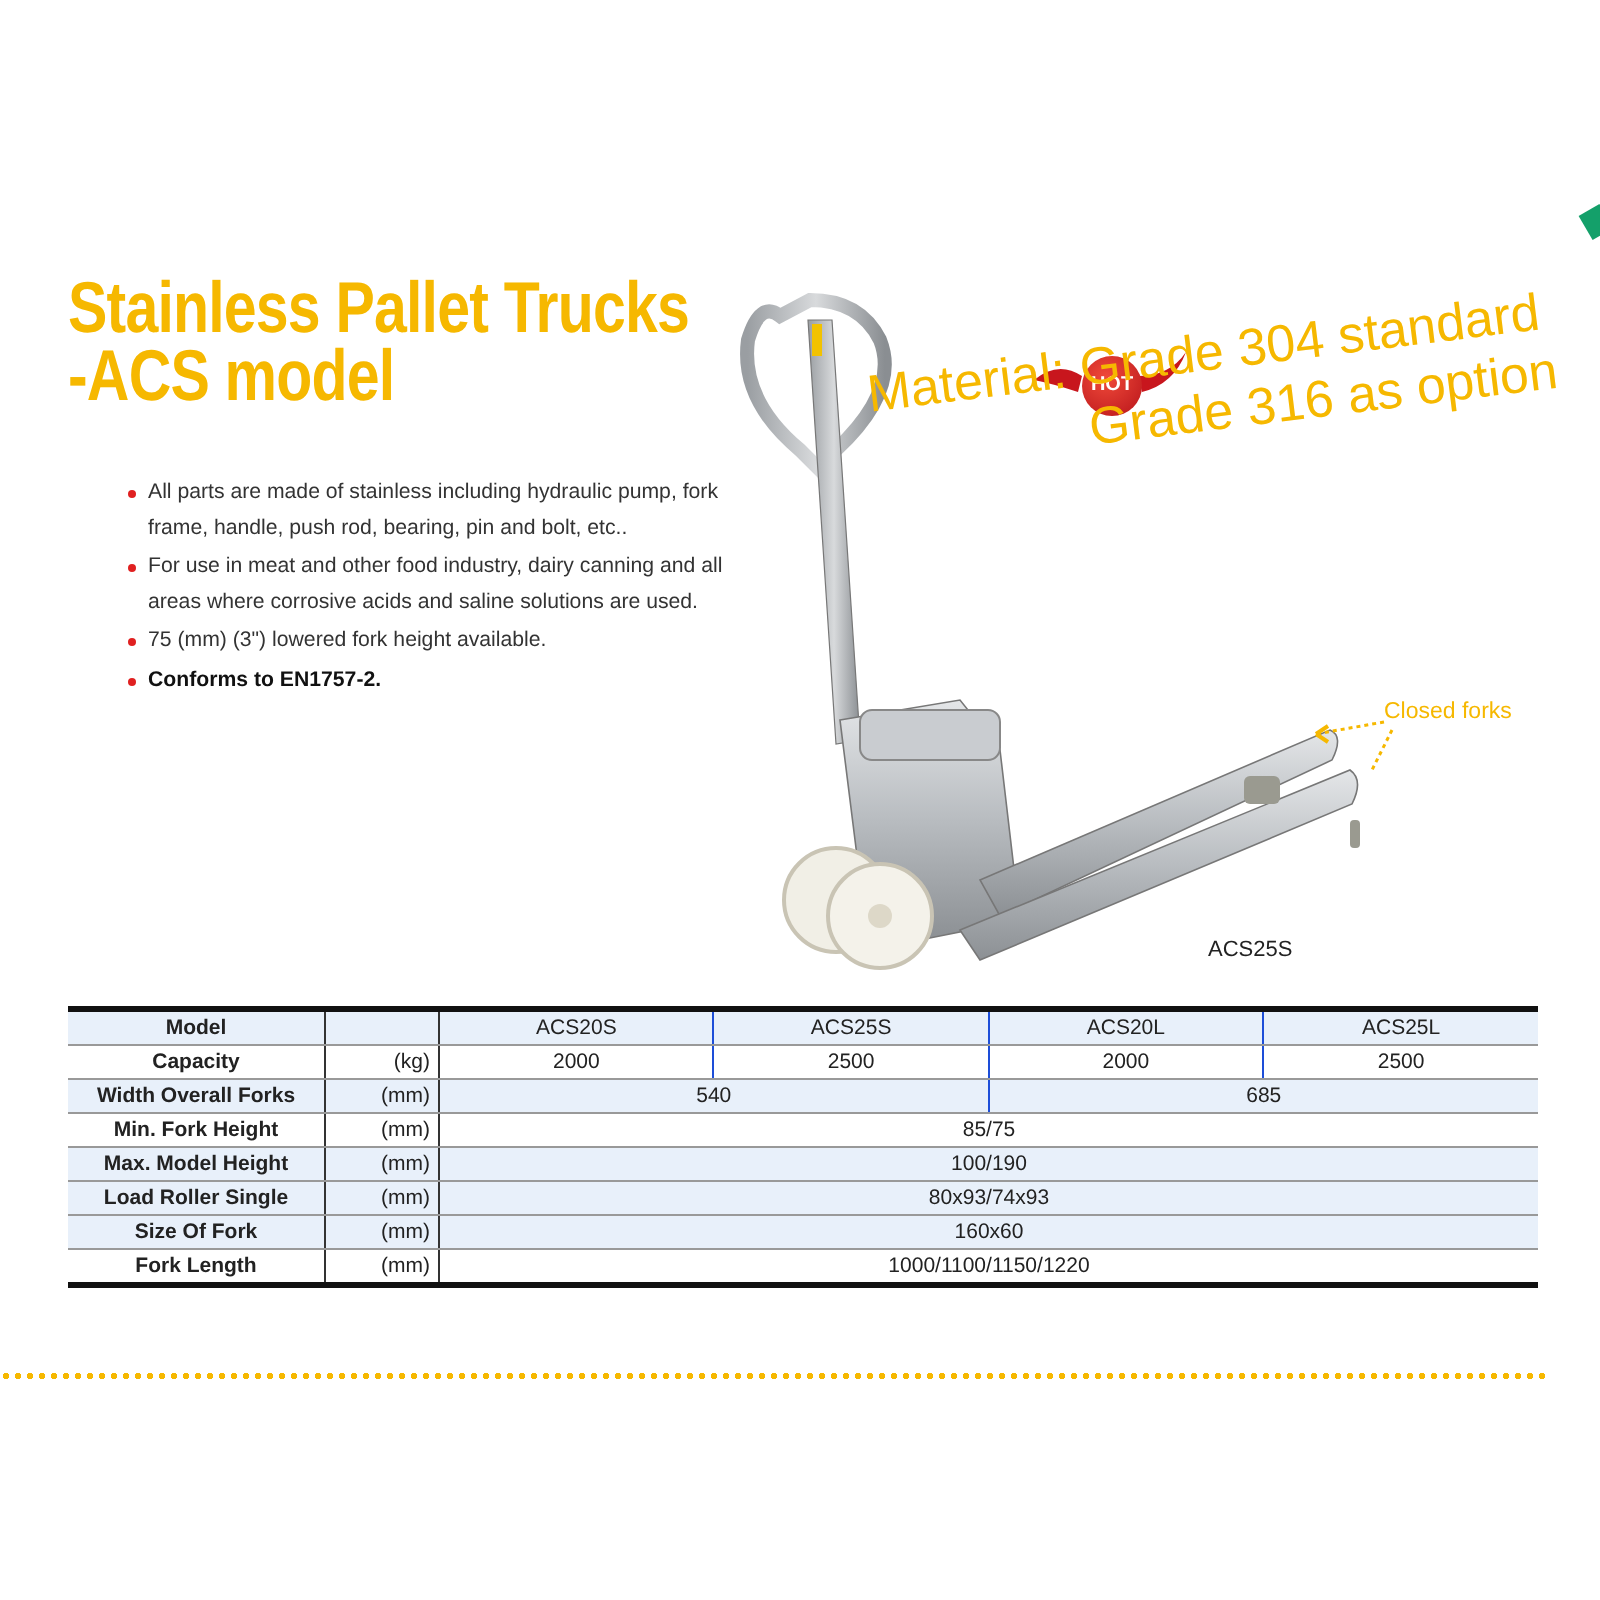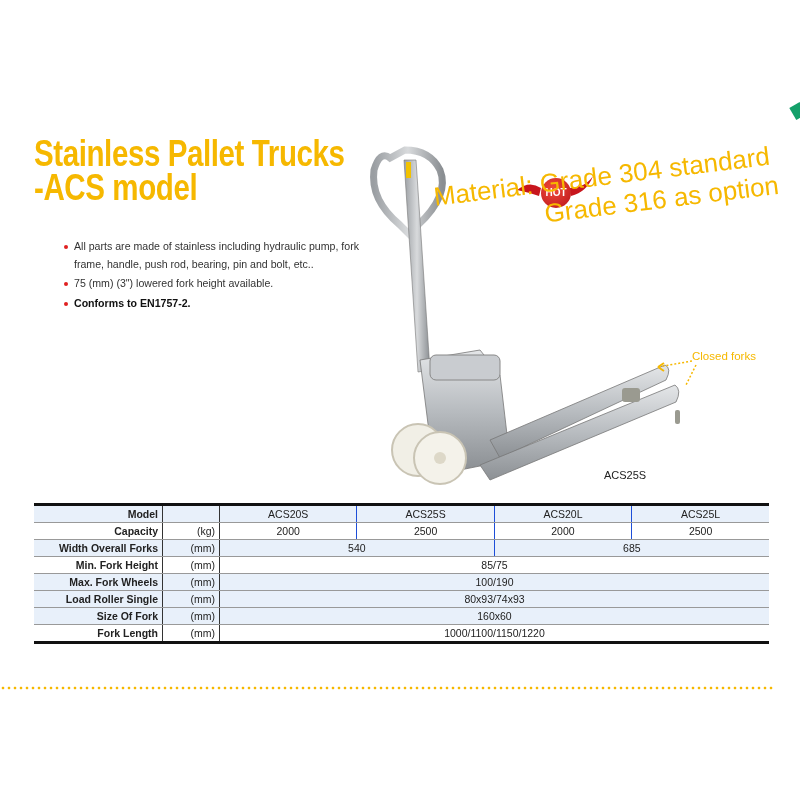--- a/index.html
+++ b/index.html
@@ -20,38 +20,39 @@
   .material { position:absolute; left:432px; top:182px; font-size:26px; color:#f6b800; font-family:"Liberation Sans", sans-serif; transform:rotate(-7deg); transform-origin:left top; line-height:30px; white-space:nowrap; }
   .material .l2 { padding-left:108px; }
 
   .closed-forks { position:absolute; left:692px; top:350px; font-size:11.5px; font-weight:normal; color:#f6b800; }
   .model-caption { position:absolute; left:604px; top:469px; font-size:11px; color:#222; }
 
   
   .spec { position:absolute; left:34px; top:503px; width:735px; border-collapse:collapse; font-size:10.5px; border-top:3px solid #111; border-bottom:3px solid #111; table-layout:fixed; }
   .spec td { height:16px; padding:0 4px; border-bottom:1px solid #999; text-align:center; }
   .spec tr.alt td { background:#e8f0fa; }
-  .spec td.label { text-align:right; font-weight:bold; width:120px; border-right:1px solid #333; }
+  .spec td.label { text-align:center; font-weight:bold; width:120px; border-right:1px solid #333; }
   .spec td.unit { width:48px; border-right:1px solid #333;text-align:right; }
   .spec td.vsep { border-right:1px solid #1d4ed8; }
 
   .dotted { position:absolute; left:0; top:686px; width:775px; height:4px; background-image:radial-gradient(circle, #f6b800 1.5px, transparent 1.6px); background-size:6px 4px; background-repeat:repeat-x; }
 </style>
 </head>
 <body>
 
 <div class="green-corner"></div>
 
 <div class="title">
   <div>Stainless Pallet Trucks</div>
   <div>-ACS model</div>
 </div>
 
 <div class="bullets">
   <div class="bullet"><span class="dot"></span><span>All parts are made of stainless including hydraulic pump, fork frame, handle, push rod, bearing, pin and bolt, etc..</span></div>
+  <div class="bullet"><span class="dot"></span><span>For use in meat and other food industry, dairy canning and all areas where corrosive acids and saline solutions are used.</span></div>
   <div class="bullet"><span class="dot"></span><span>75 (mm) (3") lowered fork height available.</span></div>
   <div class="bullet bold"><span class="dot"></span><span>Conforms to EN1757-2.</span></div>
 </div>
 
 <svg class="truck" viewBox="0 0 320 345">
   <defs>
     <linearGradient id="steel" x1="0" y1="0" x2="0" y2="1">
       <stop offset="0" stop-color="#e4e6e8"></stop>
         <stop offset="0.5" stop-color="#b8bcc0"></stop>
         <stop offset="1" stop-color="#8c9094"></stop>
@@ -126,21 +127,21 @@
     <td class="unit">(mm)</td>
     <td colspan="2" class="vsep">540</td>
     <td colspan="2">685</td>
   </tr>
   <tr>
     <td class="label">Min. Fork Height</td>
     <td class="unit">(mm)</td>
     <td colspan="4">85/75</td>
   </tr>
   <tr class="alt">
-    <td class="label">Max. Fork Wheels</td>
+    <td class="label">Max. Model Height</td>
     <td class="unit">(mm)</td>
     <td colspan="4">100/190</td>
   </tr>
   <tr class="alt">
     <td class="label">Load Roller Single</td>
     <td class="unit">(mm)</td>
     <td colspan="4">80x93/74x93</td>
   </tr>
   <tr class="alt">
     <td class="label">Size Of Fork</td>

